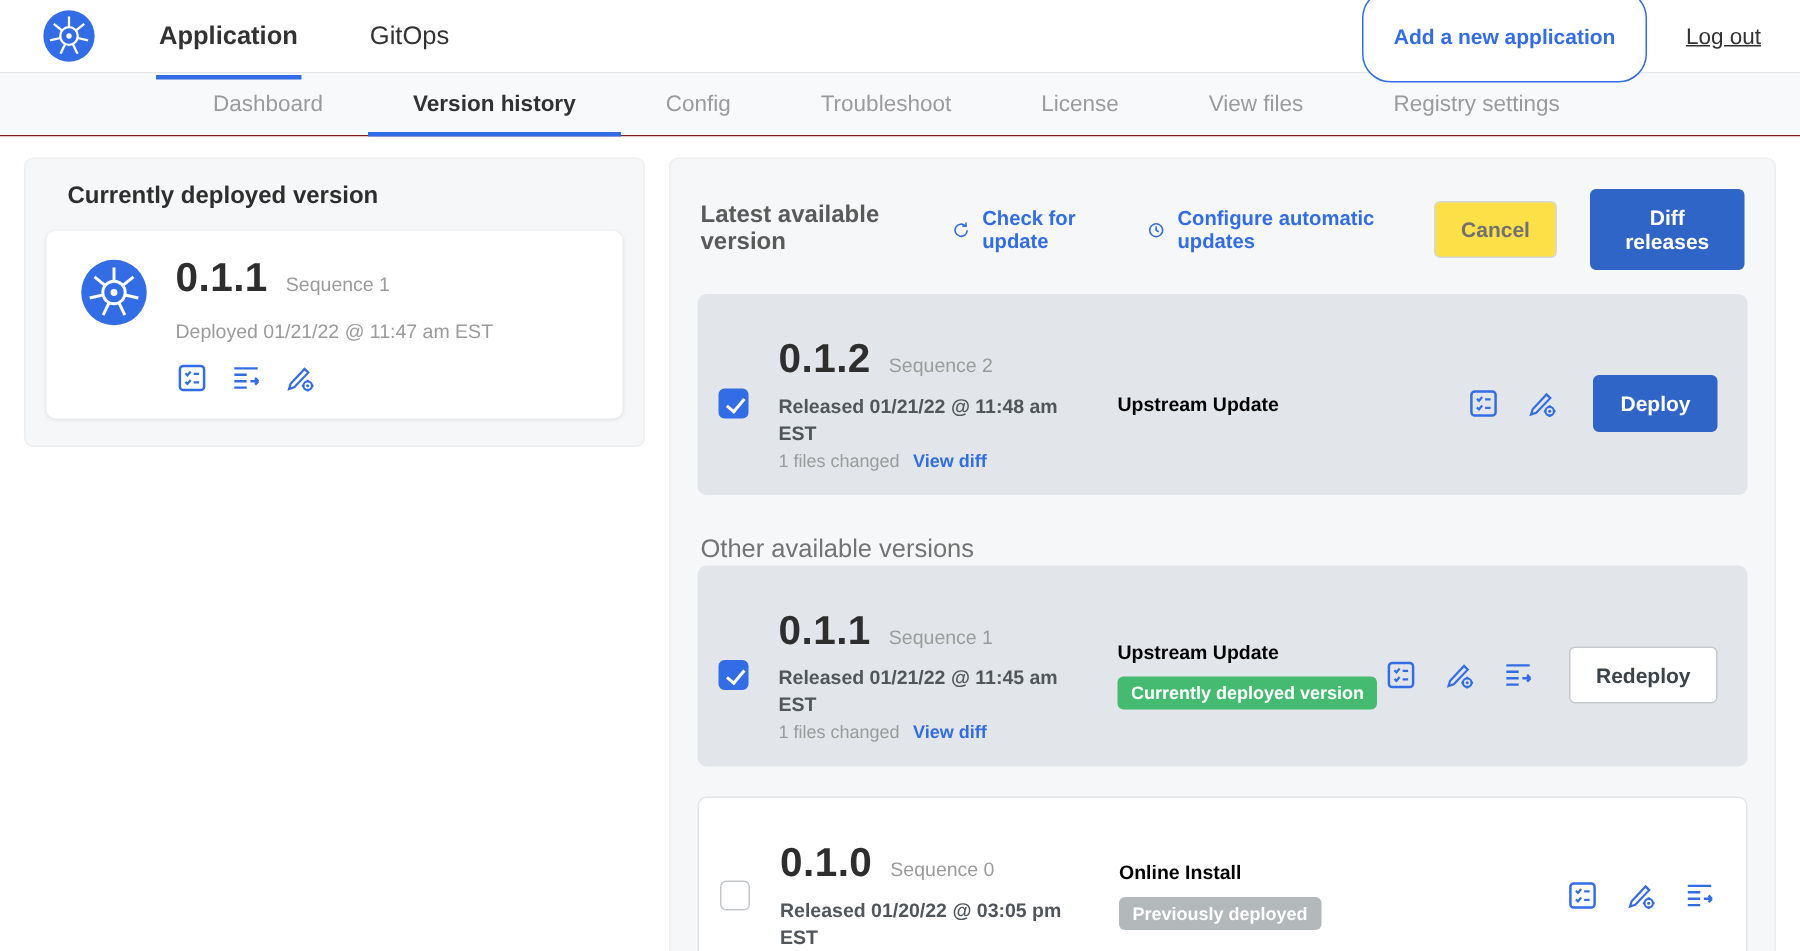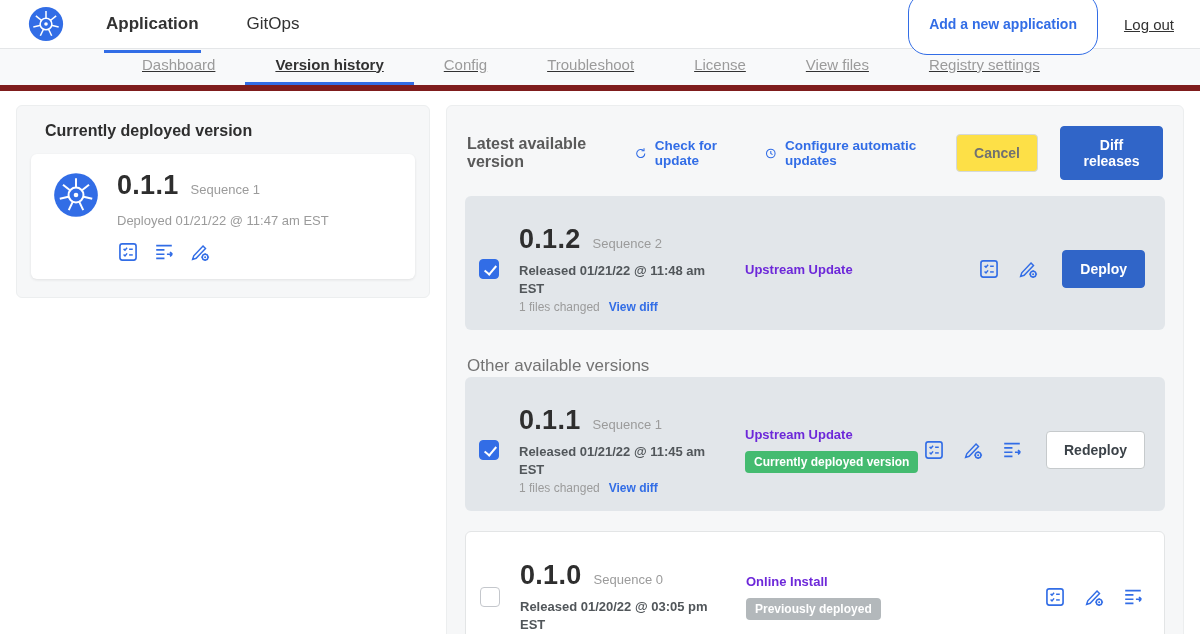--- a/index.html
+++ b/index.html
@@ -17,21 +17,21 @@
   .topnav{height:49px;display:flex;align-items:center;padding:0 26px 0 28px;border-bottom:1px solid #e4e6e8;background:#fff;}
   .logo{width:36px;height:36px;margin-right:40px;flex:0 0 auto;}
   .logo svg{width:100%;height:100%;}
   .top-tab{height:58px;display:flex;align-items:center;padding:0 2px;margin-right:44px;font-size:17px;color:#323232;cursor:pointer;}
   .top-tab.active{font-weight:bold;box-shadow:inset 0 -3px 0 var(--accent-blue);}
   .top-right{margin-left:auto;display:flex;align-items:center;gap:26px;}
   .pill-btn{border:1px solid var(--accent-blue);background:#fff;color:var(--accent-blue);font-weight:bold;font-size:14px;border-radius:19px;padding:22px 20px;cursor:pointer;font-family:inherit;}
   .logout{font-size:15px;color:#323232;cursor:pointer;text-decoration:underline;}
 
   
-  .subnav{height:42px;background:#f8f9fa;border-bottom:6px solid #7f1d1d;display:flex;align-items:flex-end;padding-left:112px;text-decoration:underline;}
+  .subnav{height:42px;background:#f8f9fa;border-bottom:1px solid #7f1d1d;display:flex;align-items:center;padding-left:112px;}
   .subnav-tab{height:42px;display:flex;align-items:center;padding:0 30px;font-size:15px;color:#9b9b9b;cursor:pointer;}
   .subnav-tab.active{color:#323232;font-weight:bold;box-shadow:inset 0 -3px 0 var(--accent-blue);}
 
   
   .main{display:flex;align-items:flex-start;gap:16px;padding:14px 16px;background:#fff;}
   .panel{background:#f6f7f8;border:1px solid #eceeef;border-radius:6px;}
 
   
   .deployed-panel{width:414px;padding:16px 14px 18px;}
   .deployed-panel h2{font-size:16px;font-weight:bold;color:#2e2e2e;margin:0 0 14px 14px;}
@@ -64,21 +64,21 @@
   .vrow.plain{background:#fff;border:1px solid #e3e5e6;}
   .vcheck{width:20px;height:20px;border:1px solid #c4c7cc;border-radius:4px;background:#fff;position:relative;flex:0 0 auto;margin-right:20px;cursor:pointer;}
   .vcheck.checked{background:var(--accent-blue);border-color:var(--accent-blue);}
   .vcheck.checked::after{content:"";position:absolute;left:6.5px;top:2.5px;width:5px;height:10px;border:solid #fff;border-width:0 2.2px 2.2px 0;transform:rotate(40deg);}
   .vinfo{width:208px;flex:0 0 auto;margin-right:14px;}
   .vreleased{font-size:13px;font-weight:bold;color:#51565a;line-height:1.35;margin-top:7px;}
   .vfiles{display:flex;gap:9px;margin-top:3px;font-size:12px;}
   .vfiles .muted{color:#9b9b9b;}
   .vdiff{color:var(--accent-blue);font-weight:bold;cursor:pointer;text-decoration:none;}
   .vsource{flex:1;padding-left:4px;}
-  .vsource-label{font-size:13px;font-weight:600;color:#6d28d9;}
+  .vsource-label{font-size:13px;font-weight:600;color:#000000;}
   .badge{display:inline-block;margin-top:9px;font-size:12px;font-weight:bold;color:#fff;padding:4px 9px;border-radius:4px;}
   .badge.green{background:var(--green-badge);}
   .badge.gray{background:var(--gray-badge);}
   .vactions{display:flex;align-items:center;gap:17px;flex:0 0 auto;}
   .vactions .btn{margin-left:6px;}
 
   .other-title{font-size:17px;color:#737373;margin:26px 2px 1px;}
   .row-gap{height:20px;}
 </style>
 </head>

